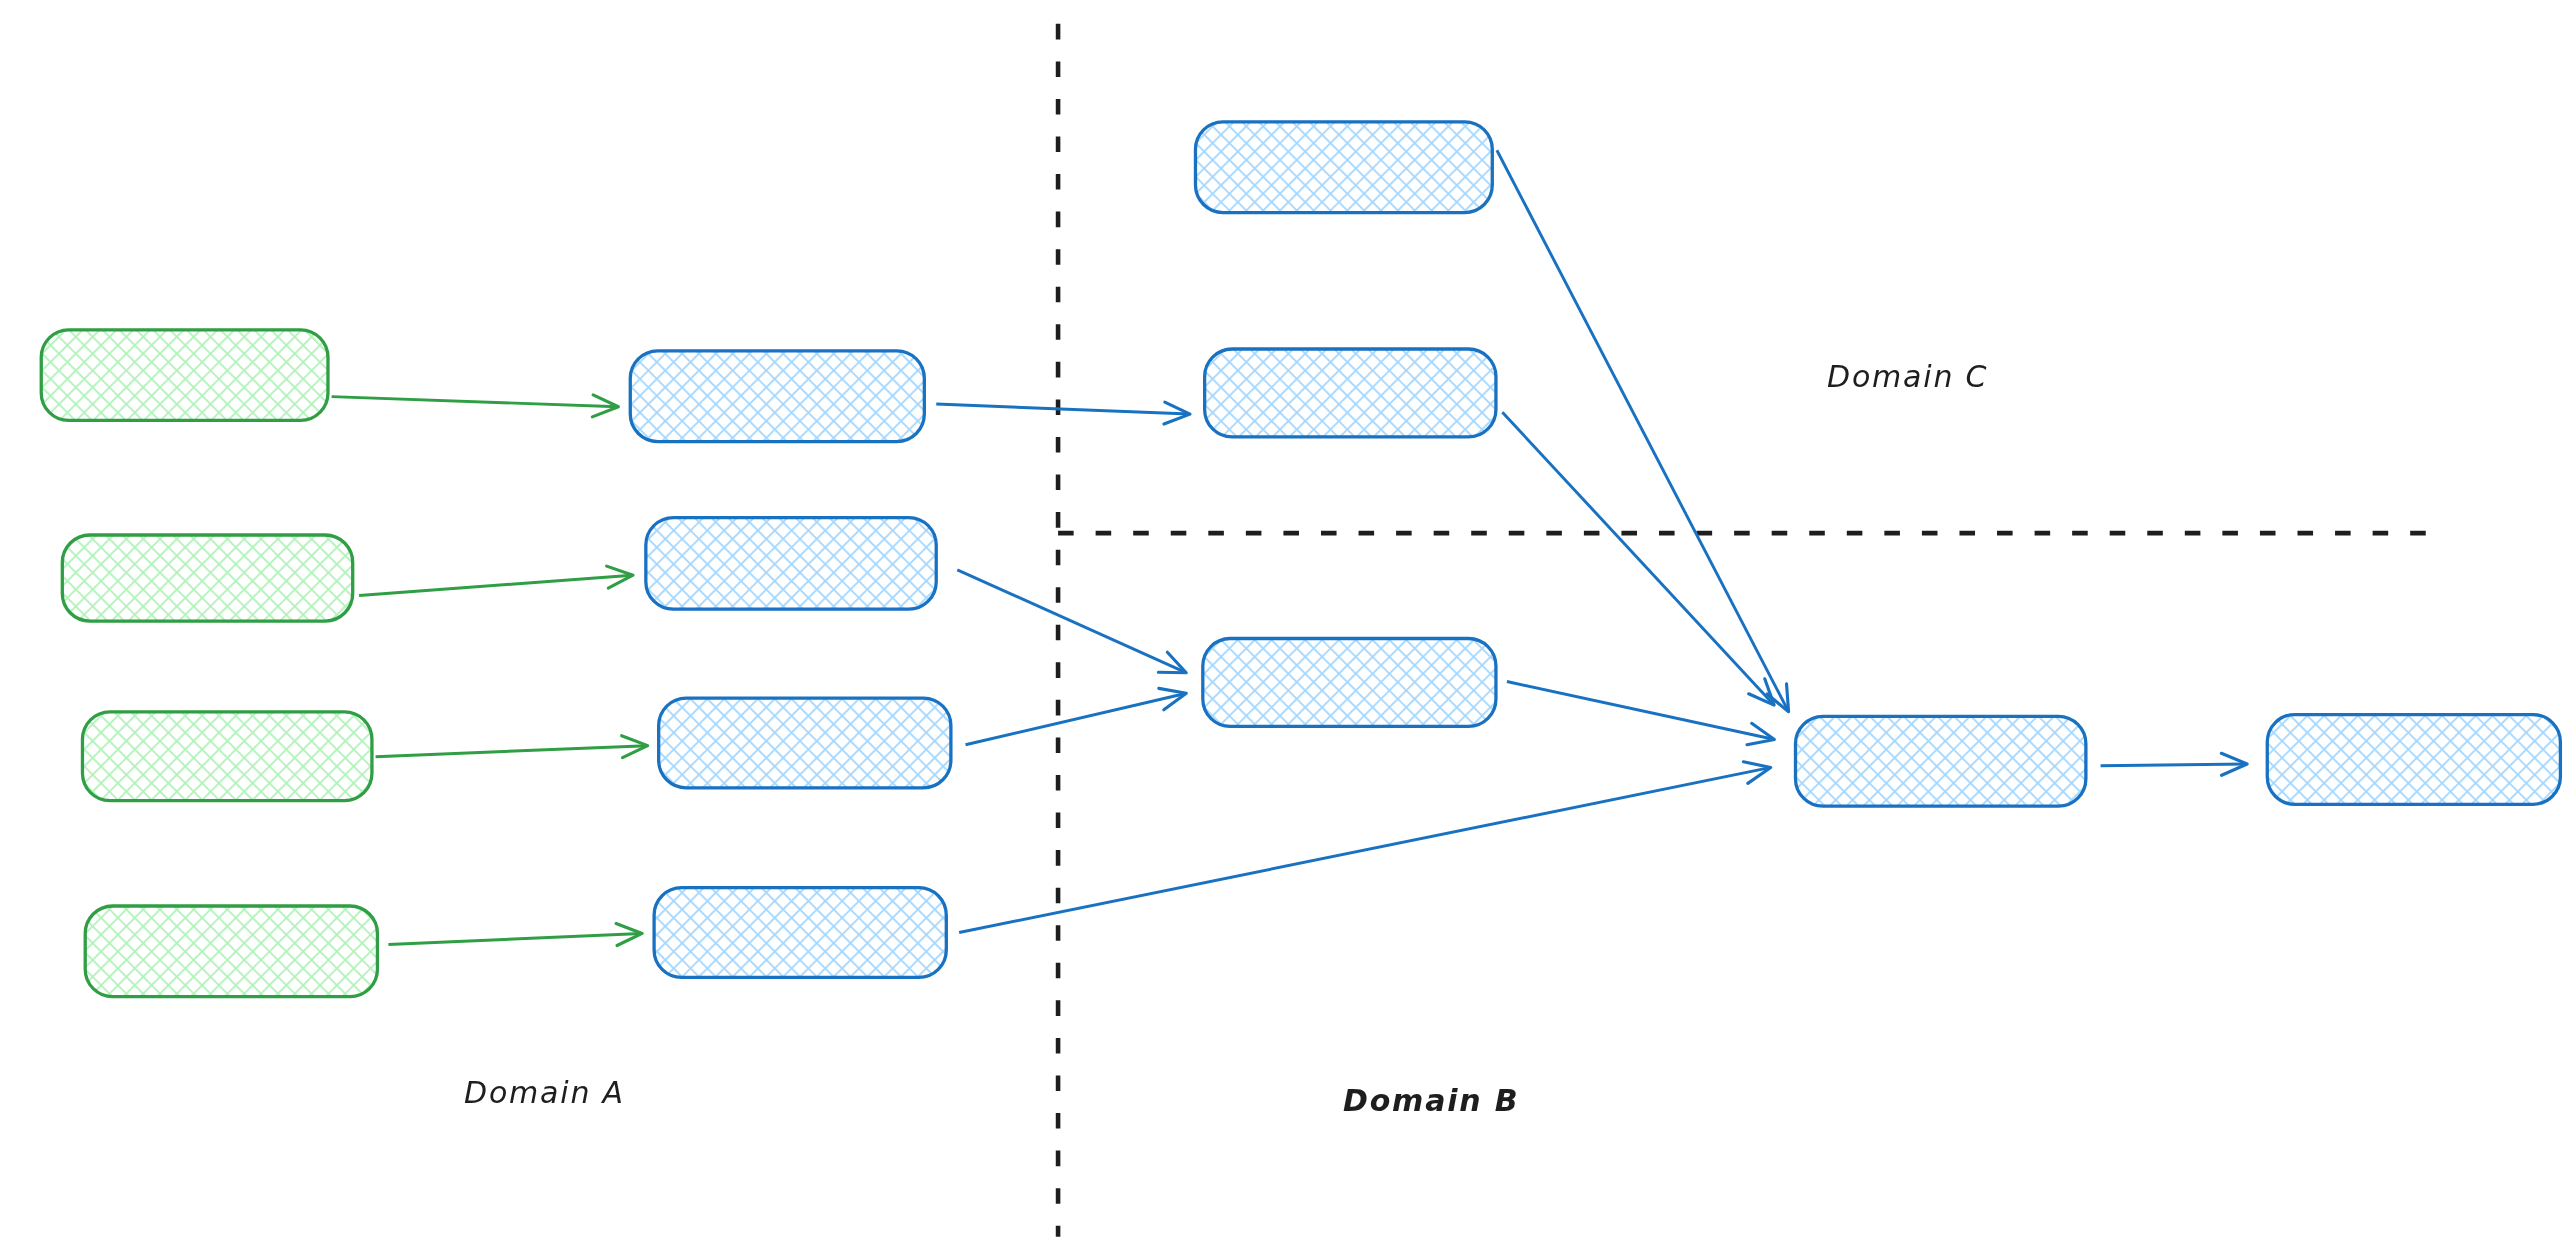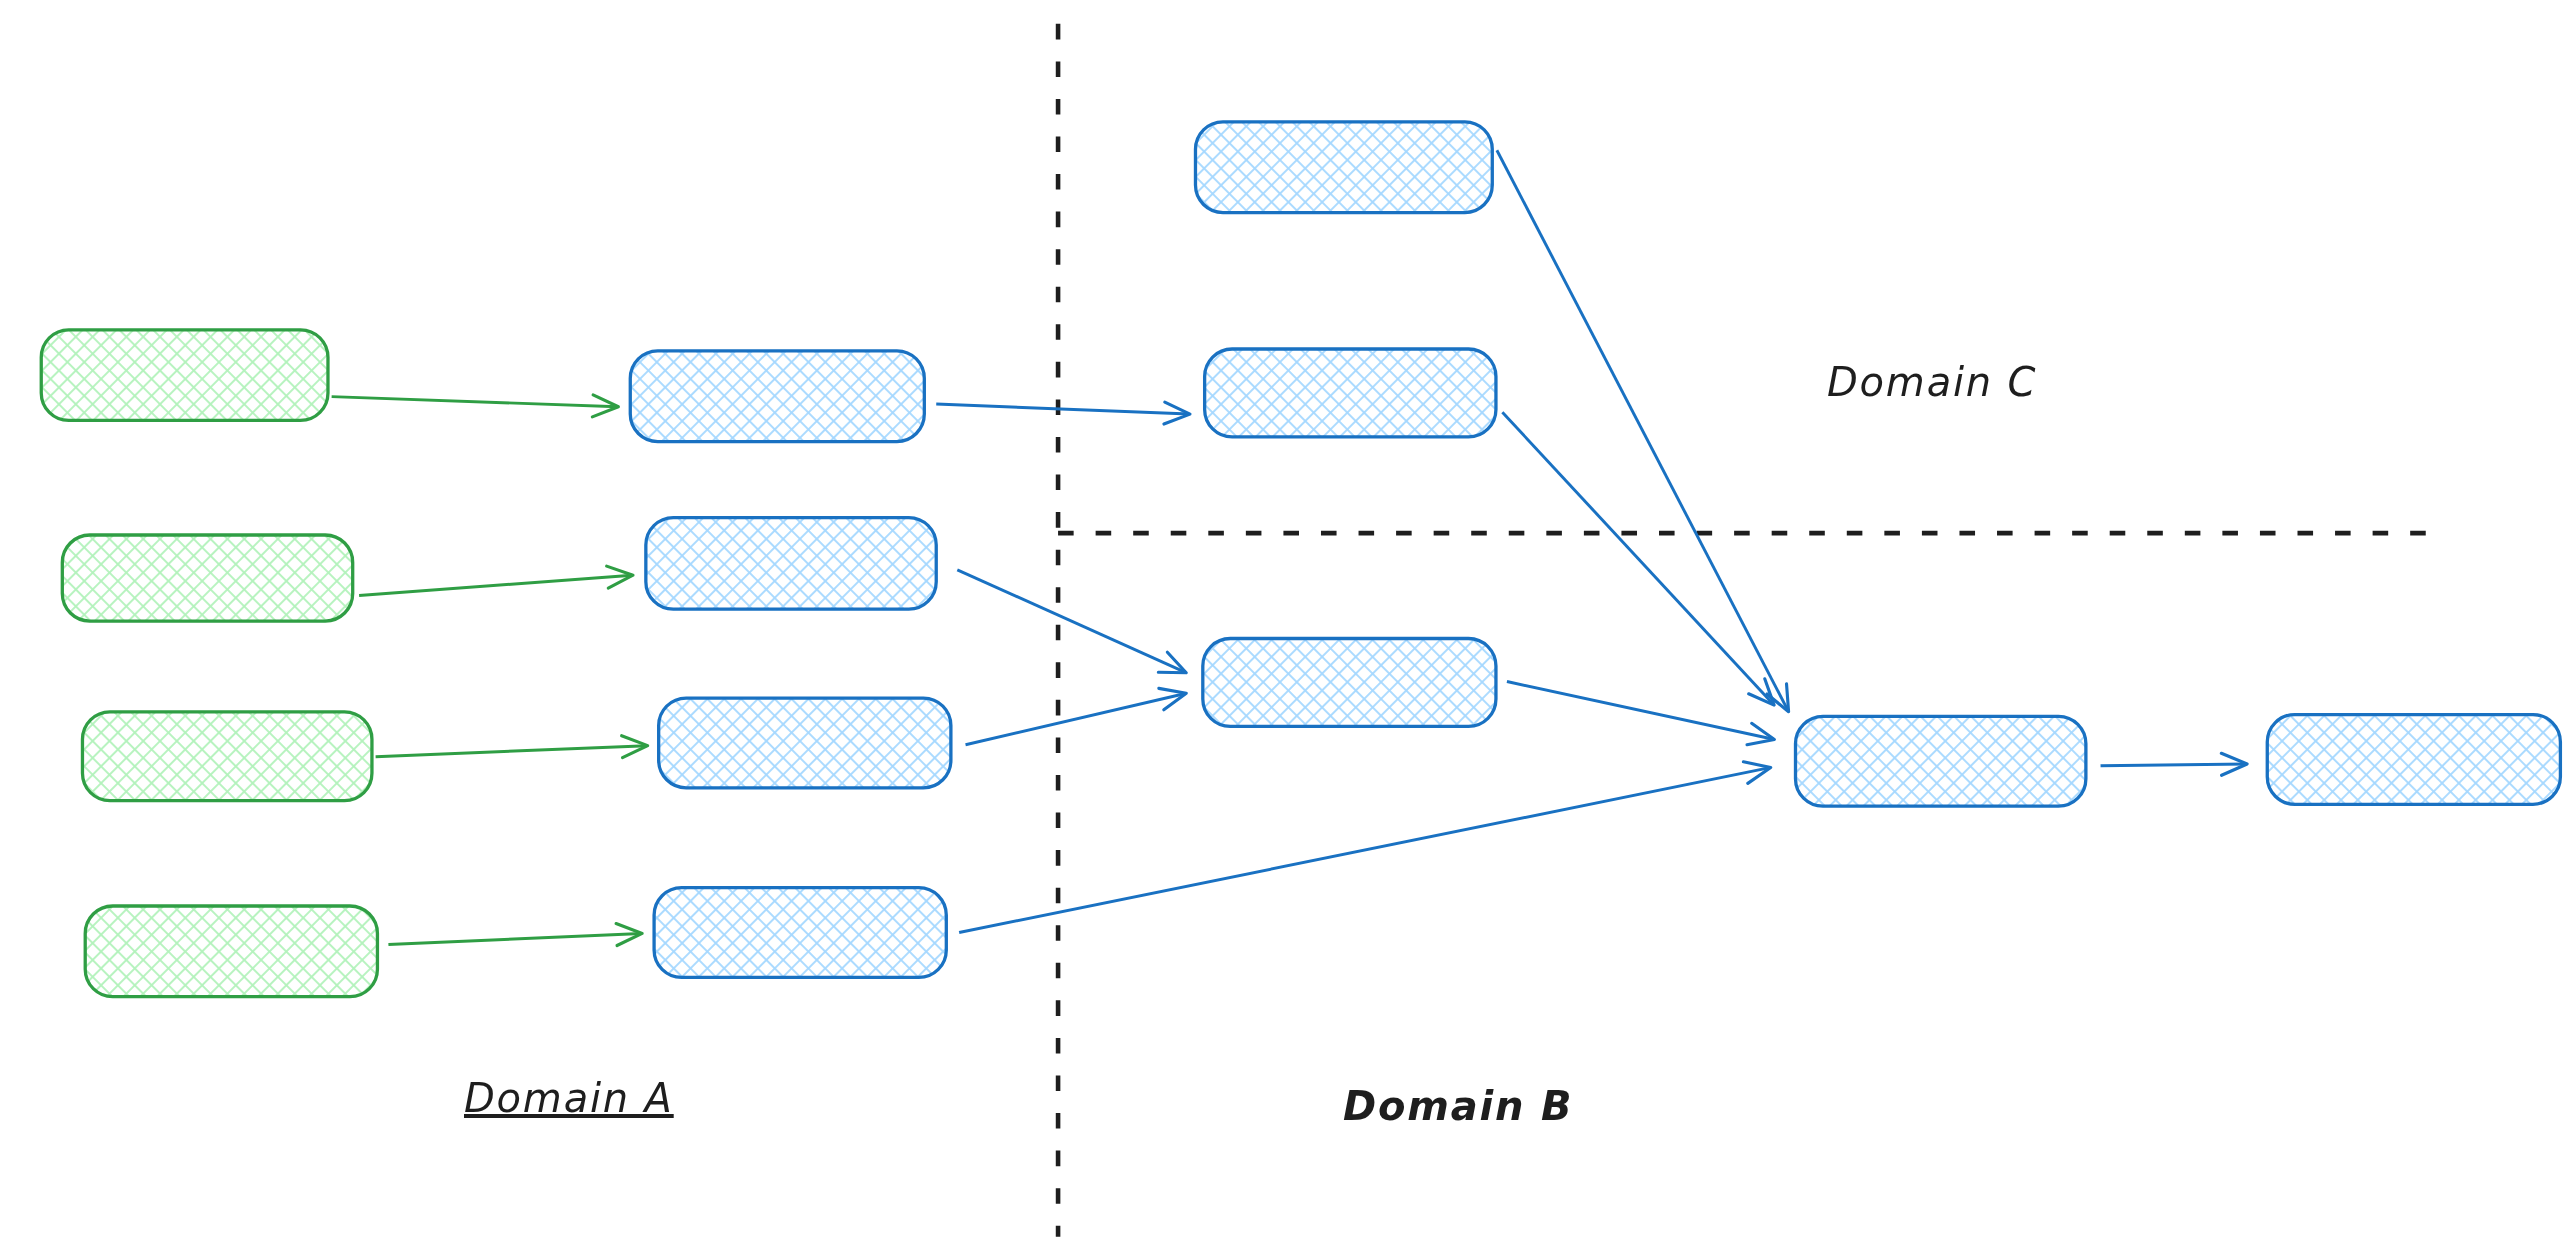--- a/index.html
+++ b/index.html
@@ -8,28 +8,28 @@
     width: 2576px;
     height: 1255px;
     background: #ffffff;
     overflow: hidden;
     font-family: "DejaVu Sans", sans-serif;
   }
   .diagram-svg { position: absolute; left: 0; top: 0; width: 2576px; height: 1255px; }
   .domain-label {
     position: absolute;
     color: #1e1e1e;
-    font-size: 40px;
+    font-size: 30px;
     font-weight: 500;
     letter-spacing: 1.8px;
     white-space: nowrap;
     font-family: "DejaVu Sans", sans-serif;
     font-style: italic;
   }
-  .label-a { left: 464px; top: 1075px; text-decoration: underline; }
+  .label-a { left: 464px; top: 1075px; }
   .label-b { left: 1343px; top: 1083px; font-weight: bold; }
   .label-c { left: 1827px; top: 359px; }
 </style>
 </head>
 <body>
 
 <div class="canvas">
 
   <svg class="diagram-svg" viewBox="0 0 2812 1370" xmlns="http://www.w3.org/2000/svg">
     <defs>

